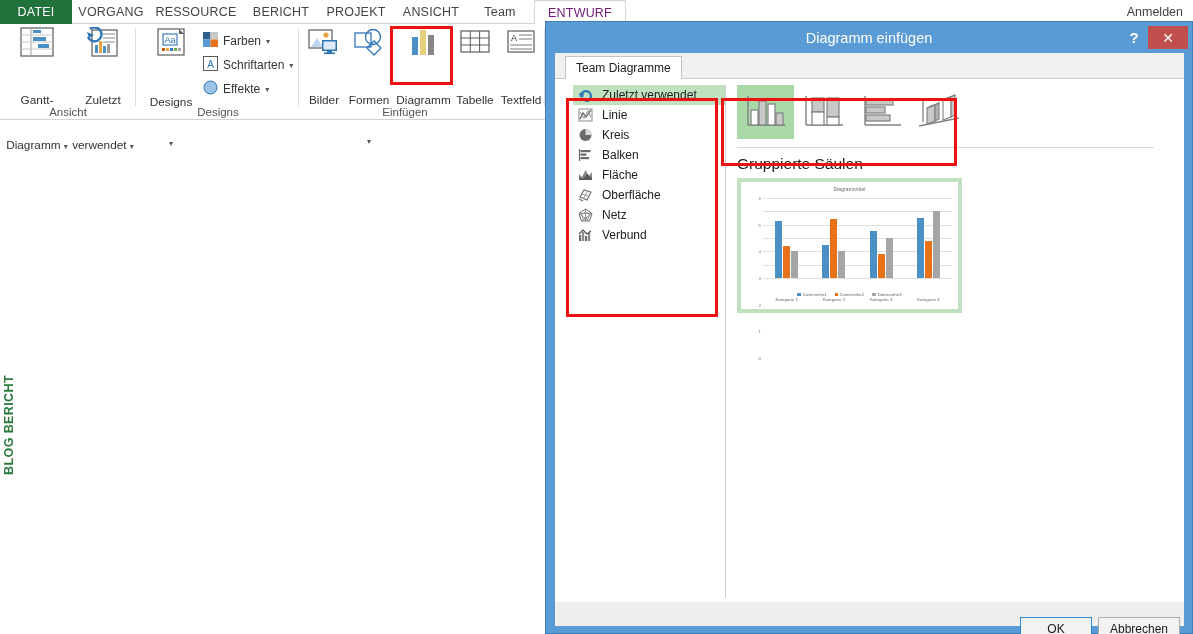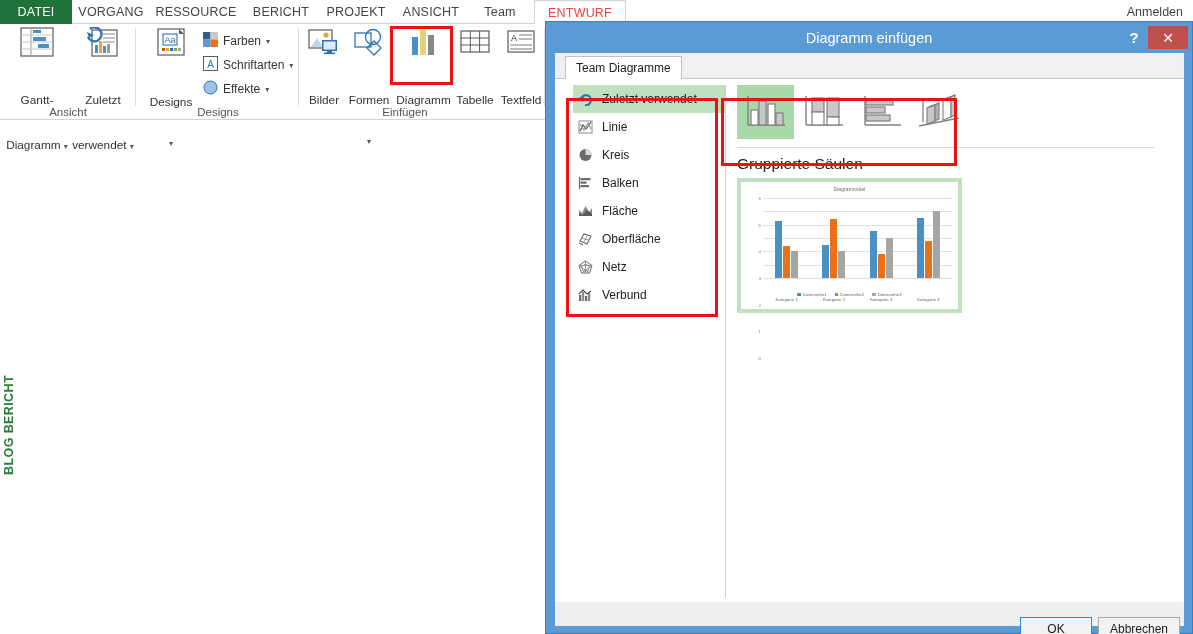--- a/index.html
+++ b/index.html
@@ -22,21 +22,21 @@
   .tab {
     position:absolute; top:0; height:24px;
     display:flex; align-items:center; justify-content:center;
     font-size:12.5px; color:#444444; letter-spacing:.2px;
     cursor:default; white-space:nowrap;
   }
   .tab.file {
     background:#21713b; color:#ffffff; font-size:12.5px;
   }
   .tab.active {
-    color:#ef4444; background:#ffffff;
+    color:#701a75; background:#ffffff;
     border-left:1px solid #d4d4d4; border-right:1px solid #d4d4d4; border-top:1px solid #d4d4d4;
     height:25px; border-bottom:1px solid #fff;
   }
   .signin {
     position:absolute; right:10px; top:0; height:24px;
     display:flex; align-items:center; font-size:12.5px; color:#444;
   }
 
   
   .ribbon {
@@ -124,21 +124,21 @@
     position:absolute; left:0; top:26px; width:629px; height:528px;
     background:#ffffff;
   }
   .vdivider {
     position:absolute; left:170px; top:6px; width:1px; height:513px; background:#d0d0d0;
   }
 
   
   .typelist { position:absolute; left:18px; top:6px; width:152px; }
   .titem {
-    position:relative; height:28px; display:flex; align-items:center;
+    position:relative; height:20px; display:flex; align-items:center;
     gap:8px; padding-left:4px; font-size:12px; color:#222; cursor:default;
   }
   .titem.sel { background:#bfe1c0; }
   .ticon { width:17px; height:16px; display:flex; align-items:center; justify-content:center; }
 
   
   .subtypes {
     position:absolute; left:182px; top:6px; width:235px; height:56px;
     display:flex;
   }

